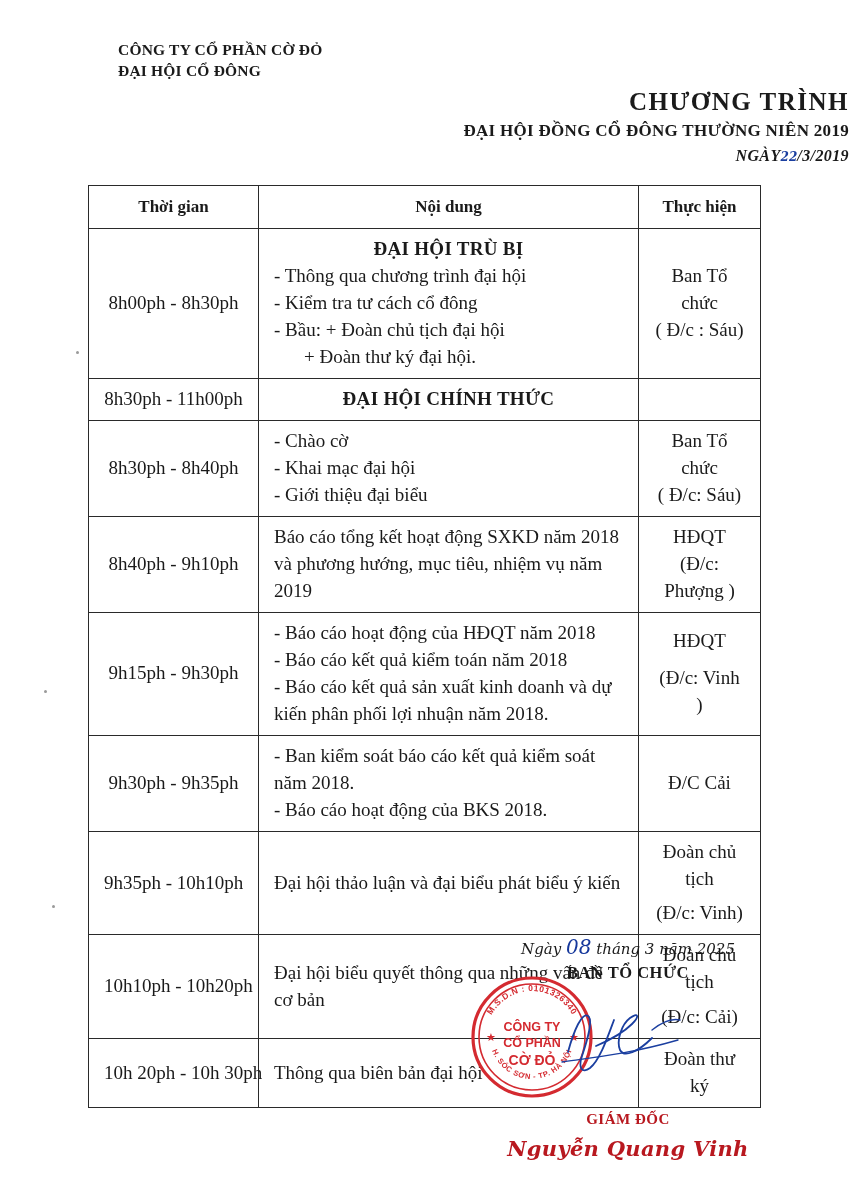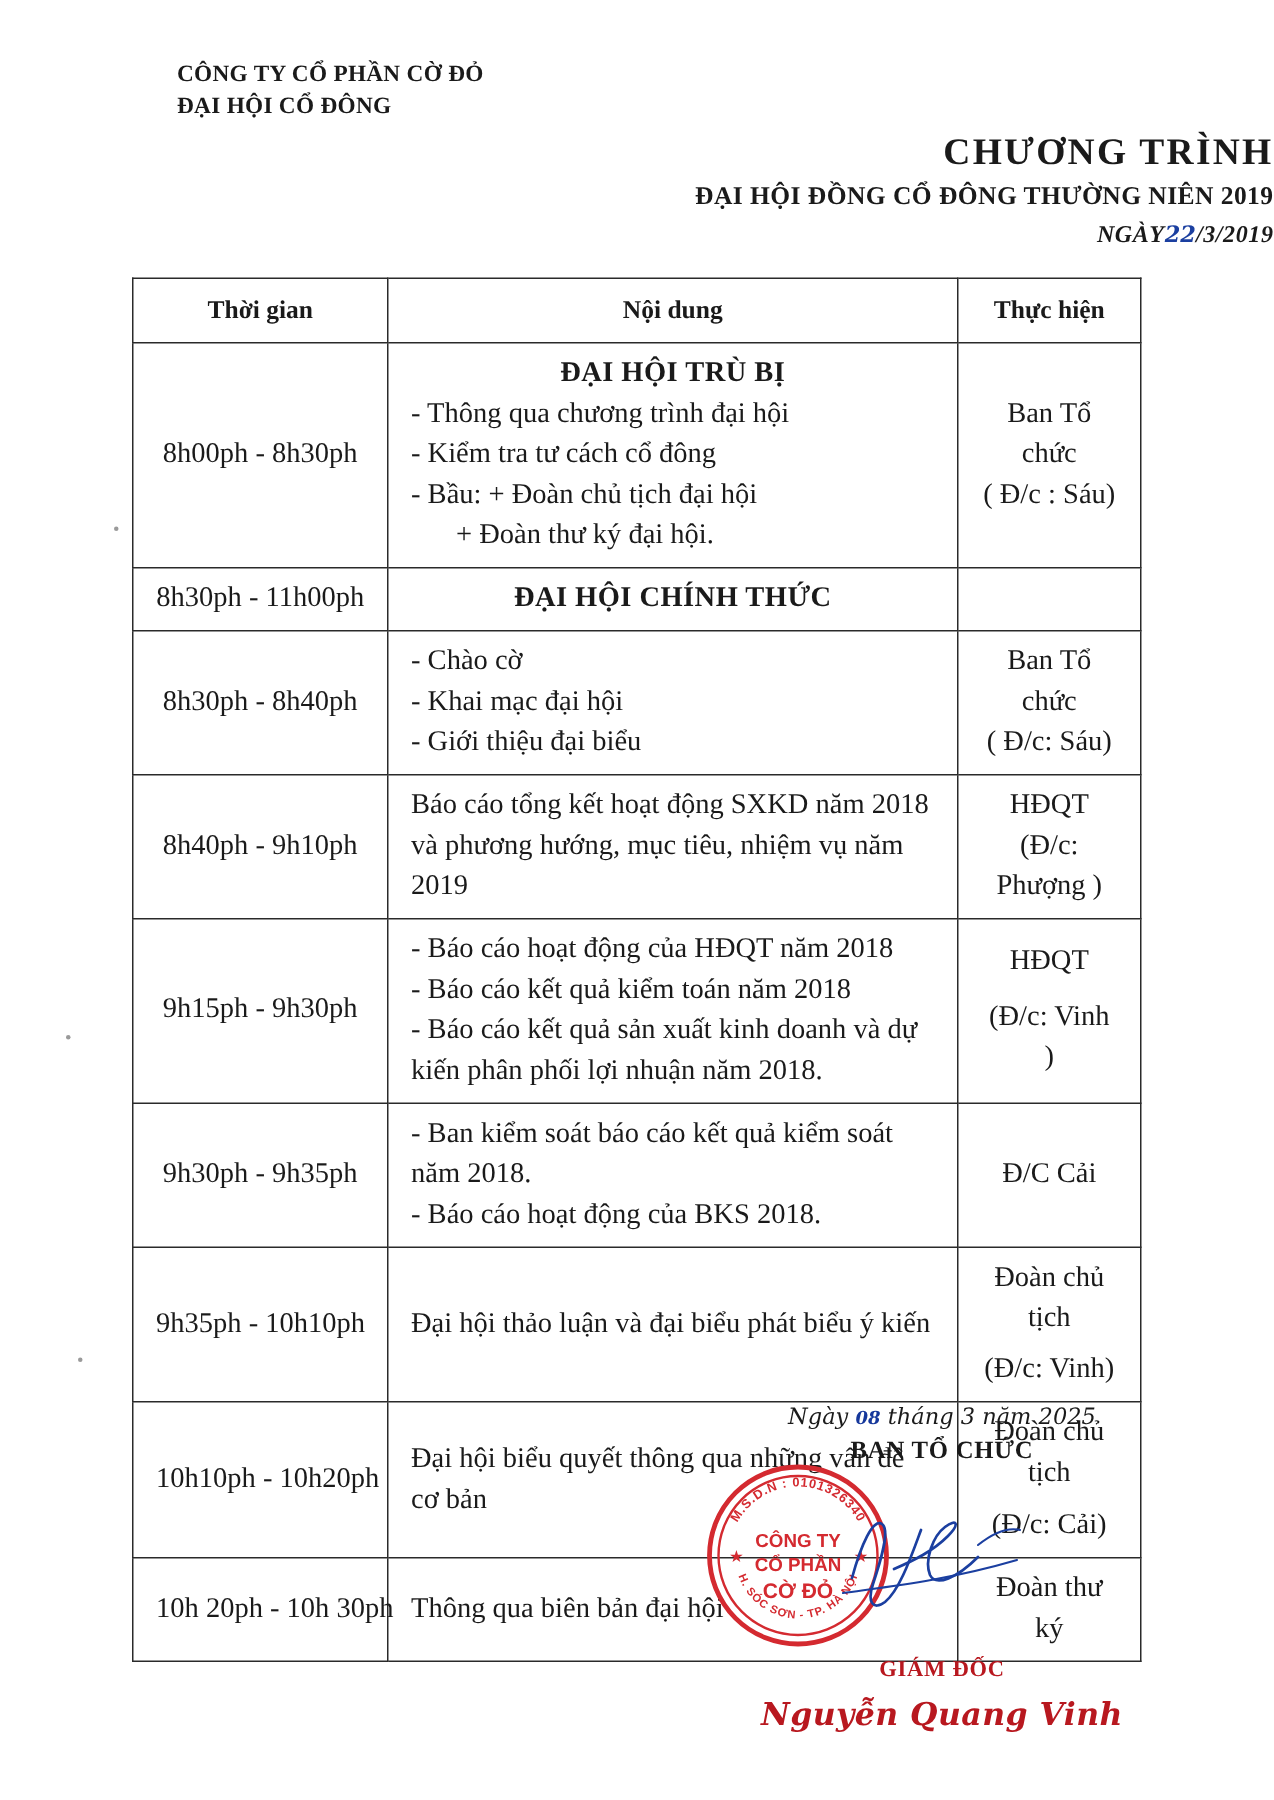--- a/index.html
+++ b/index.html
@@ -56,21 +56,21 @@
     font-size: 16px;
     font-weight: bold;
     font-style: italic;
     margin-top: 6px;
     letter-spacing: .4px;
   }
   .title-date .handwrite {
     font-family: "DejaVu Serif", serif;
     font-style: italic;
     color: #1b3fa0;
-    font-size: 15px;
+    font-size: 12px;
     letter-spacing: 0;
   }
 
   
   table.schedule {
     position: absolute;
     left: 88px;
     top: 185px;
     width: 672px;
     border-collapse: collapse;
@@ -118,23 +118,23 @@
     text-align: center;
     width: 260px;
   }
   .sign-date {
     font-family: "DejaVu Serif", serif;
     font-style: italic;
     font-size: 15px;
     white-space: nowrap;
   }
   .sign-date .hw {
-    font-weight: bold;
+    font-weight: normal;
     color: #15379b;
-    font-size: 12px;
+    font-size: 20px;
   }
   .sign-org {
     font-weight: bold;
     font-size: 16.5px;
     margin-top: 4px;
     letter-spacing: .5px;
   }
   .sign-role {
     font-weight: bold;
     font-size: 15px;

